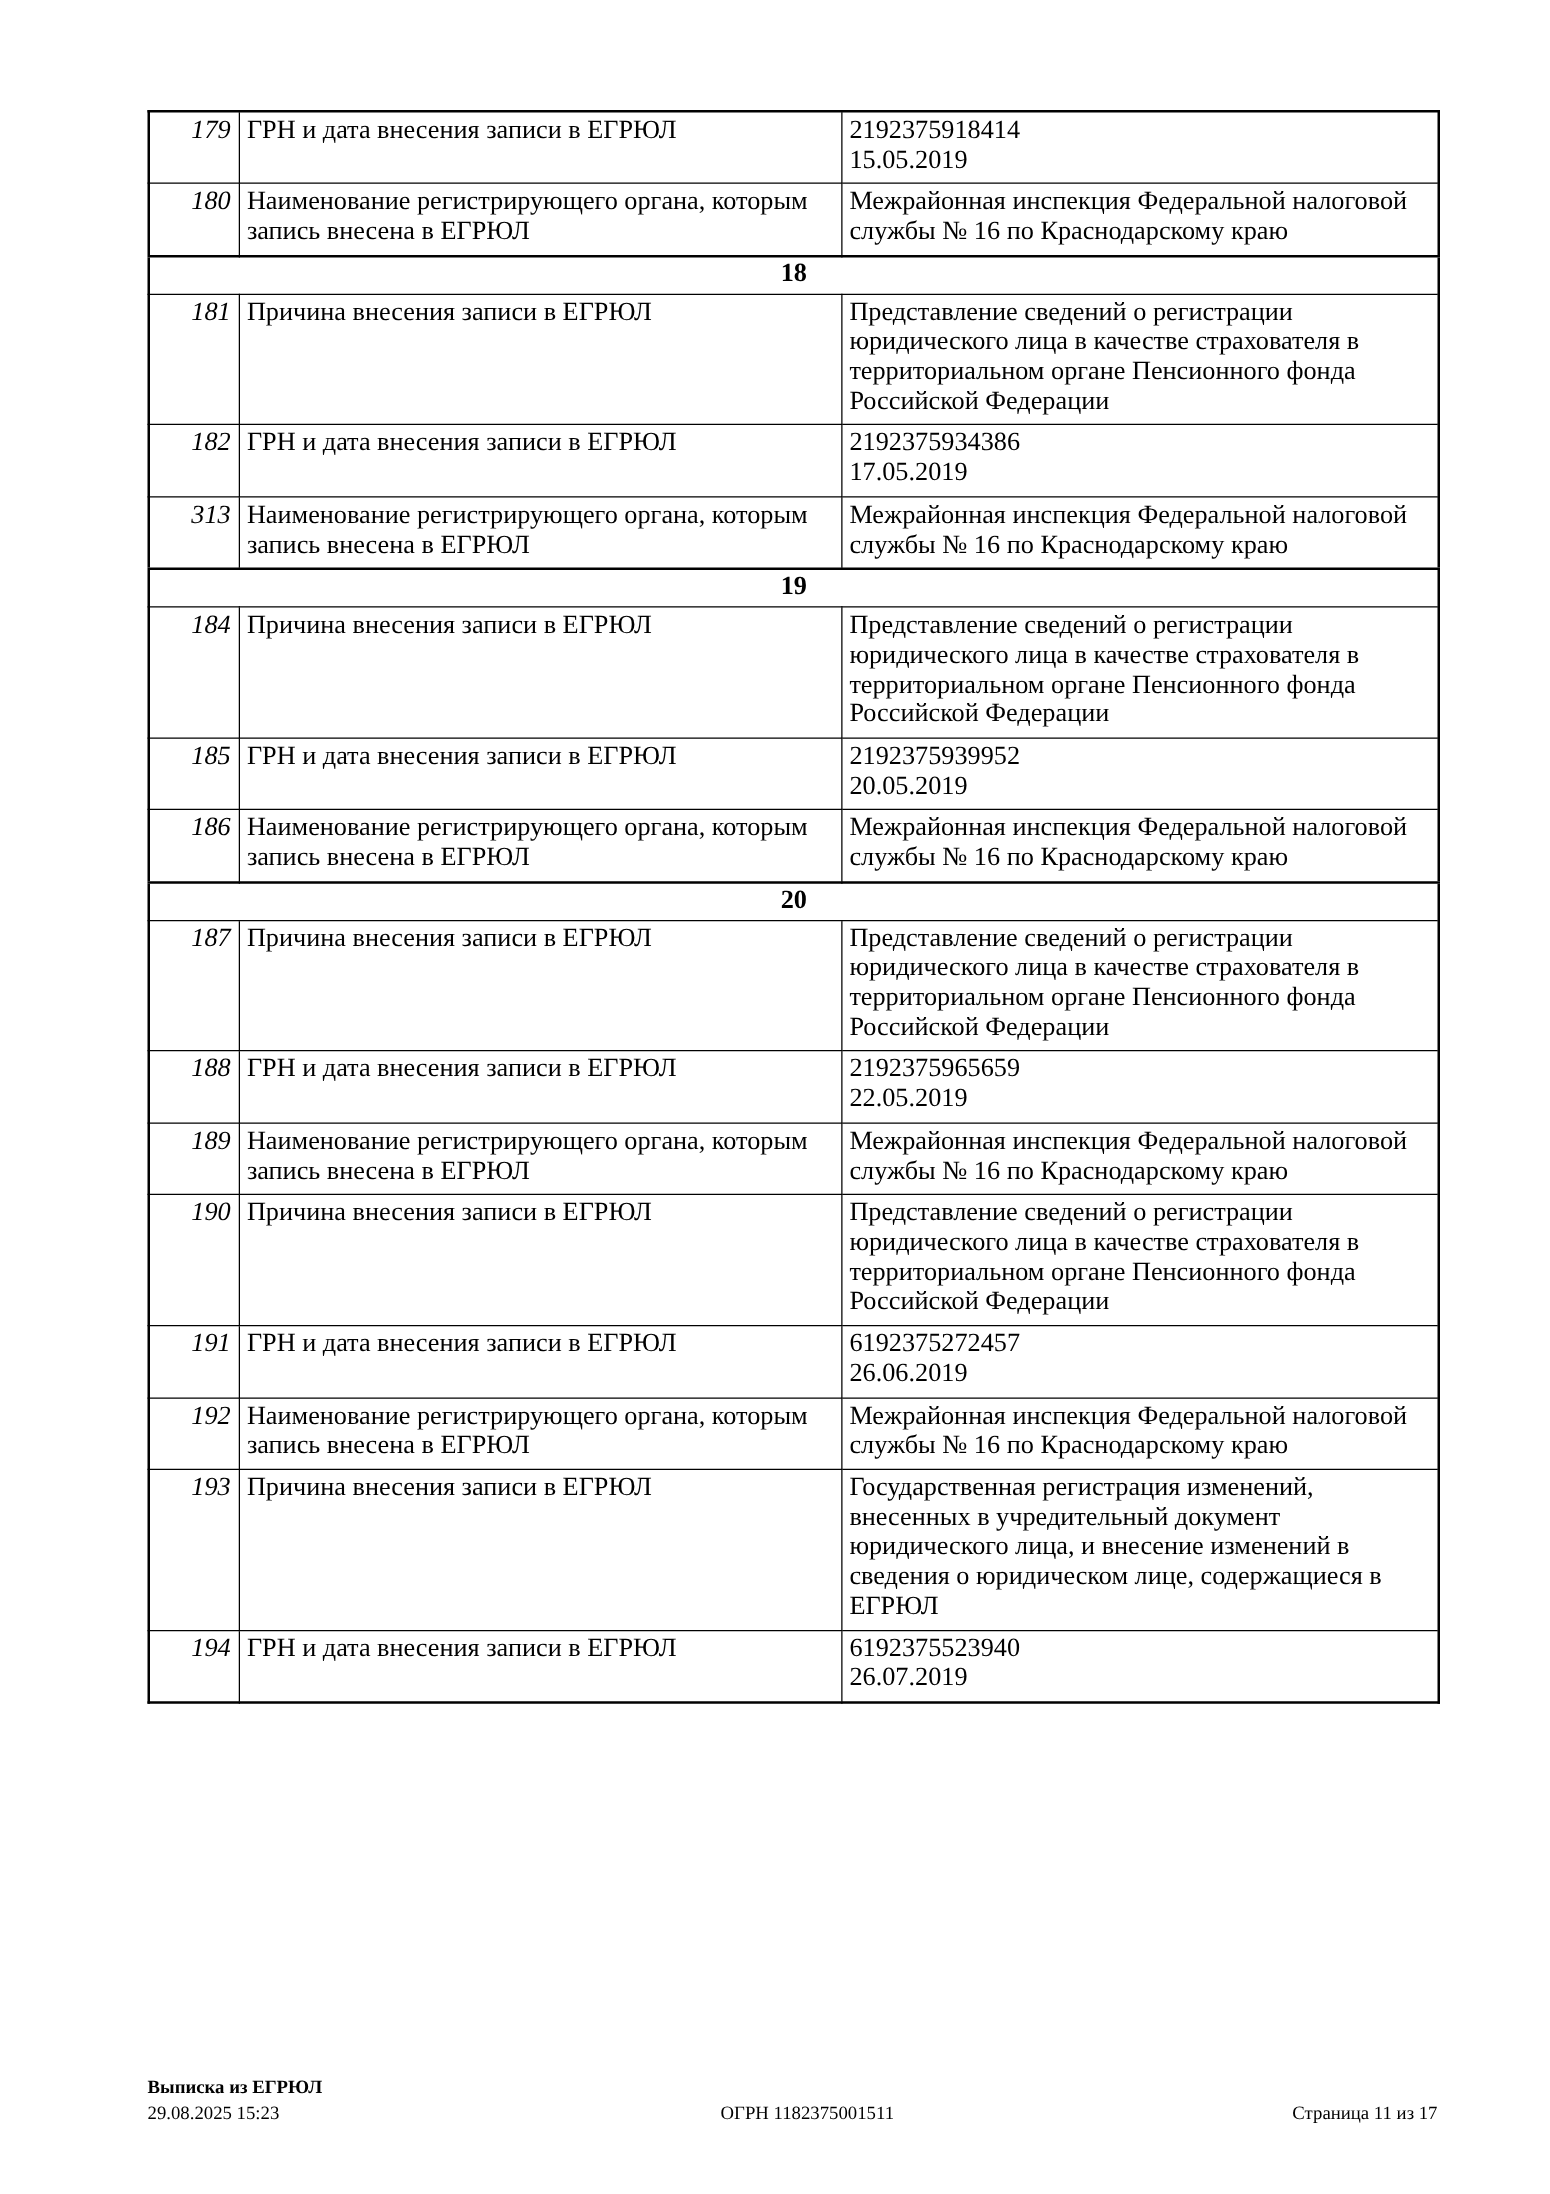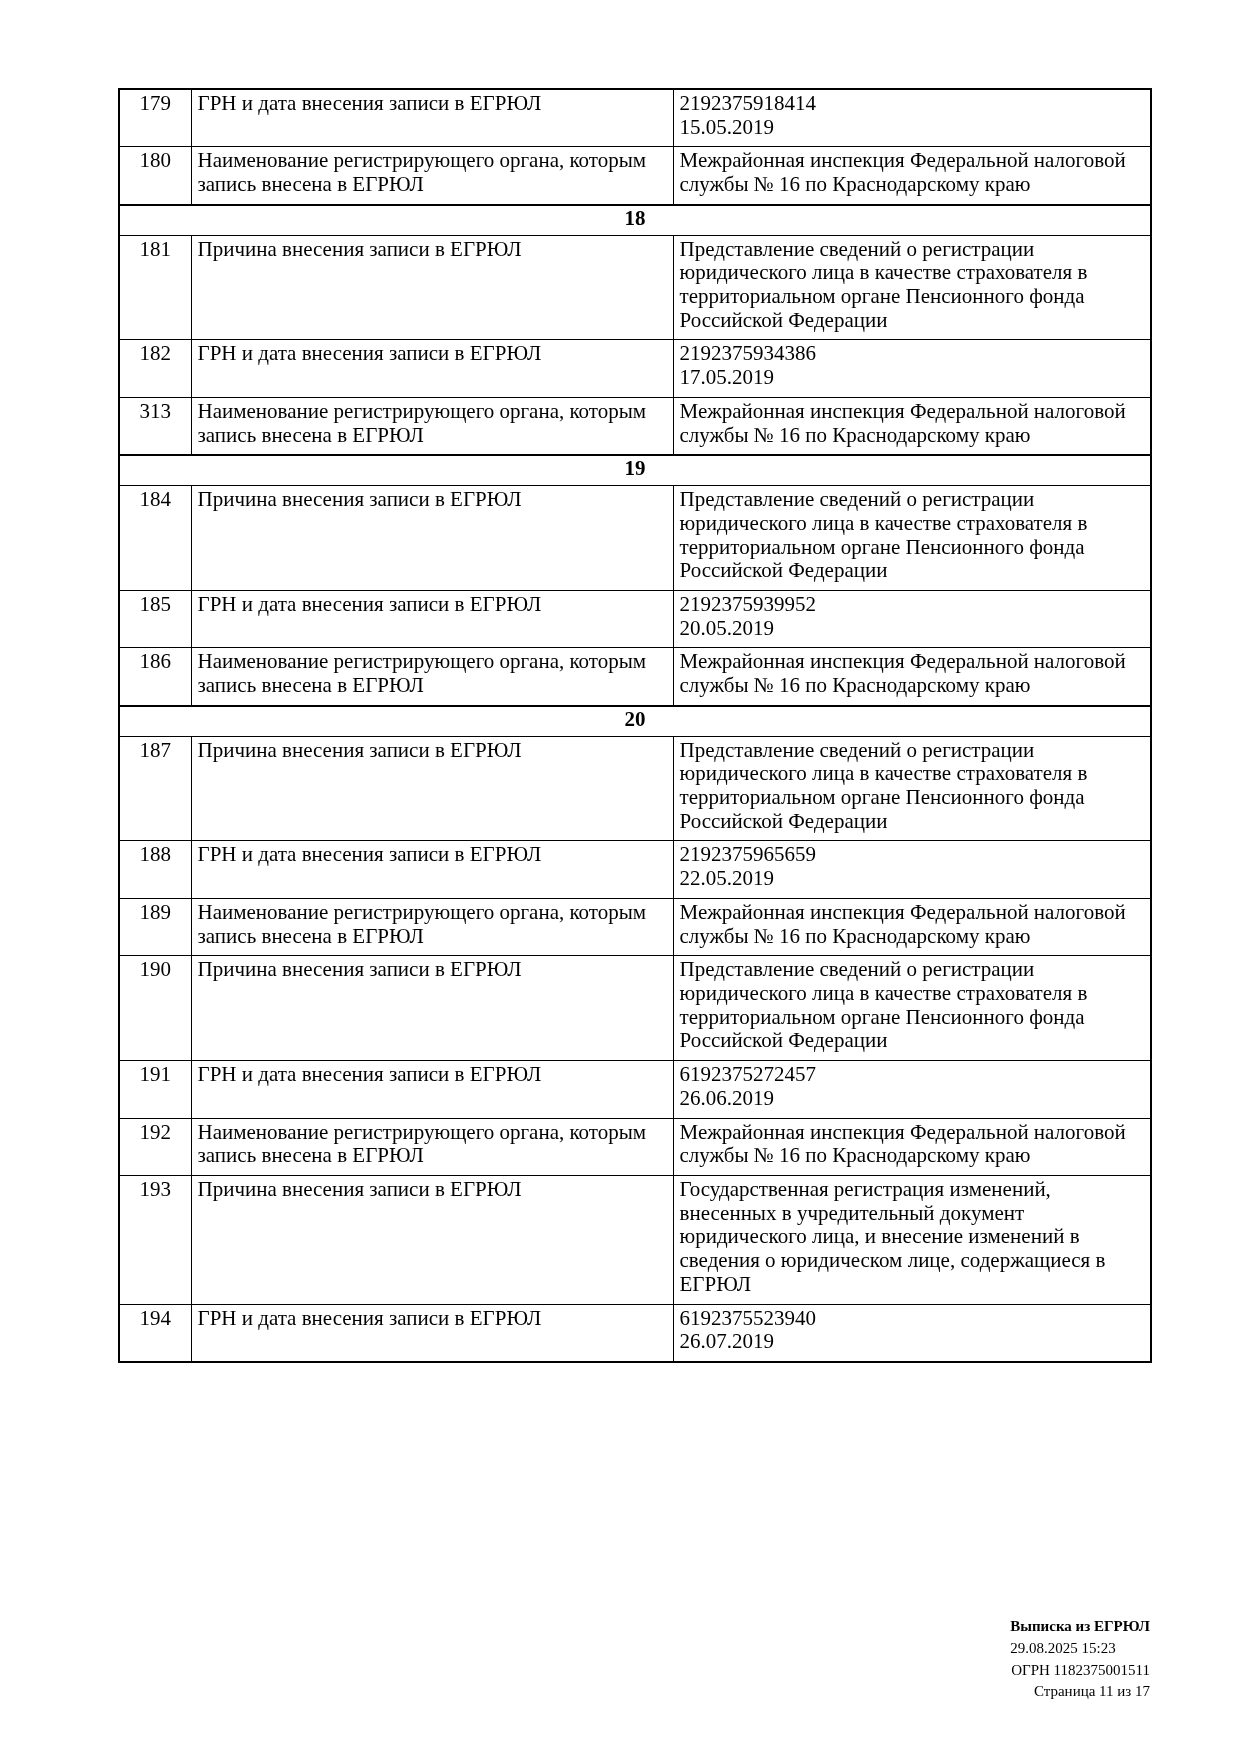--- a/index.html
+++ b/index.html
@@ -30,23 +30,24 @@
   table.egrul td {
     border: 1px solid #000000;
     vertical-align: top;
     padding: 2px 6px 7px 6px;
     overflow: hidden;
   }
   table.egrul {
     border: 2px solid #000000;
   }
   td.cell-num {
-    text-align: center;
+    text-align: right;
     padding-left: 2px;
     padding-right: 8px;
+    font-style: italic;
   }
   td.cell-value {
     white-space: pre-line;
     margin-top: 12px;
   }
   tr.section-row td {
     text-align: center;
     font-weight: bold;
     padding: 1px 6px 4px 6px;
     border-top: 2px solid #000000;
@@ -55,21 +56,20 @@
   .page-footer {
     position: absolute;
     left: 118px;
     width: 1032px;
     bottom: 52px;
     display: flex;
     justify-content: space-between;
     align-items: flex-end;
     font-size: 15px;
     line-height: 1.45;
-    flex-direction: column;
   }
   .footer-left .footer-title {
     font-weight: bold;
   }
   .footer-center, .footer-right {
     white-space: nowrap;
   }
 </style>
 </head>
 <body>

